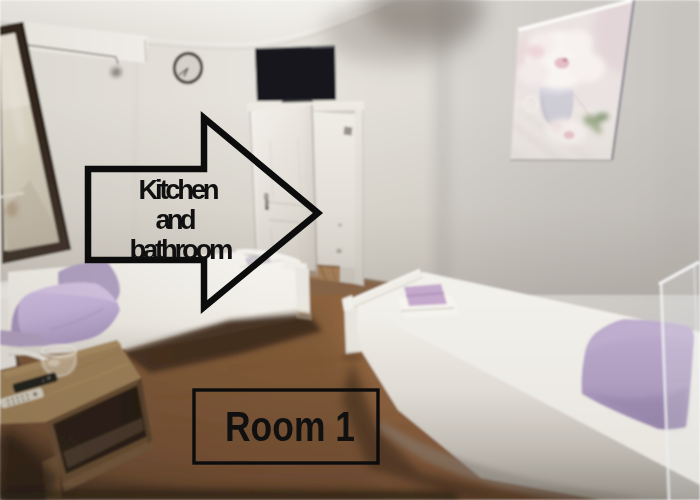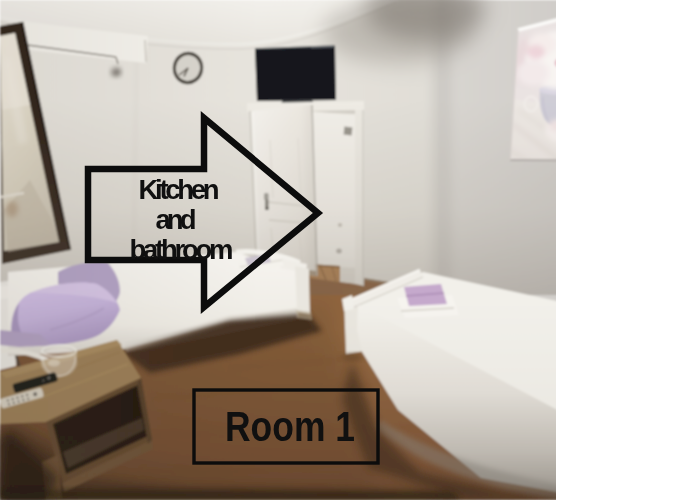--- a/index.html
+++ b/index.html
@@ -1,16 +1,16 @@
 <!DOCTYPE html>
 <html><head>
 <meta charset="utf-8">
 <style>
   html,body{margin:0;padding:0;background:#fff;}
-  #scene{width:556px;height:500px;position:relative;overflow:hidden;font-family:"Liberation Sans",sans-serif;}
+  #scene{width:700px;height:500px;position:relative;overflow:hidden;font-family:"Liberation Sans",sans-serif;}
   svg{display:block;}
 </style>
 </head>
 <body>
 <div id="scene">
 <svg width="700" height="500" viewBox="0 0 700 500" xmlns="http://www.w3.org/2000/svg">
 <defs>
   <filter id="soft" x="-5%" y="-5%" width="110%" height="110%">
           <feGaussianBlur stdDeviation="0.8"></feGaussianBlur>
         </filter>

